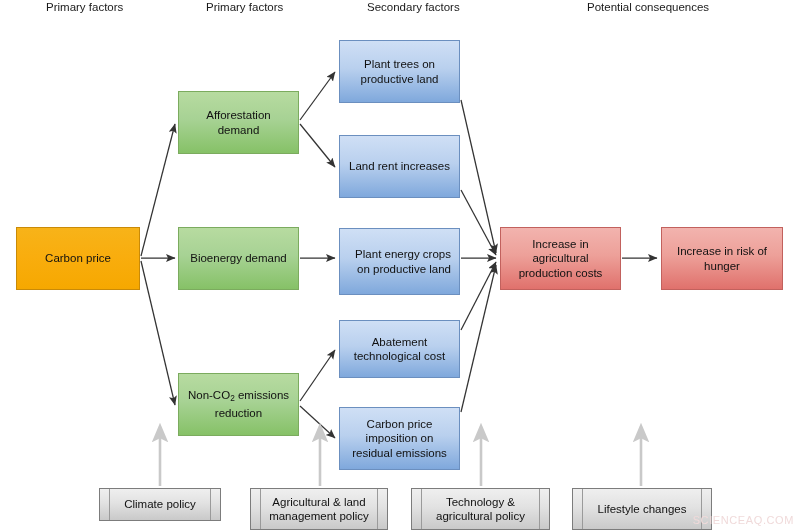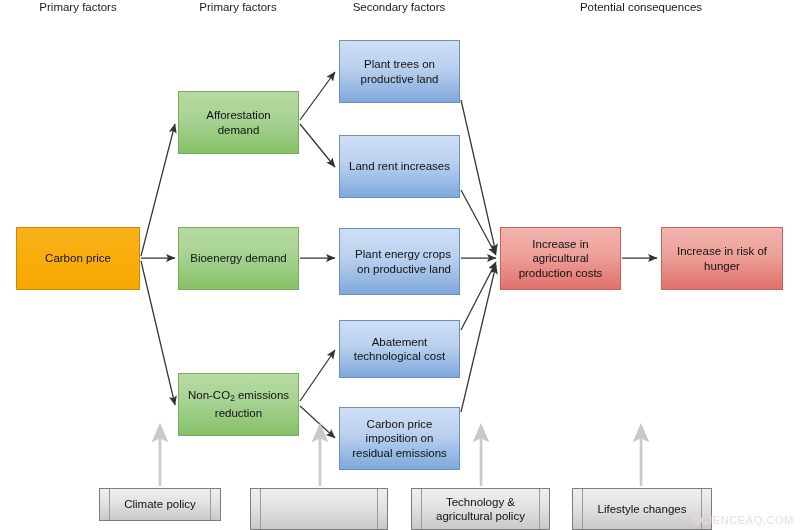--- a/index.html
+++ b/index.html
@@ -19,23 +19,24 @@
     height: 530px;
     background: #ffffff;
   }
 
   
   .col-header {
     position: absolute;
     top: 0px;
     font-size: 11.5px;
     color: #1a1a1a;
-    text-align: center;
+    text-align: left;
     white-space: nowrap;
     line-height: 14px;
+    padding-left: 46px;
   }
 
   
   #links {
     position: absolute;
     left: 0;
     top: 0;
     width: 800px;
     height: 530px;
     pointer-events: none;
@@ -202,20 +203,21 @@
 
   <div id="policy-layer">
       <div class="policy" style="left: 99px; top: 488px; width: 122px; height: 33px; text-decoration: underline;">
         <span class="bar l"></span>
         <span class="bar r"></span>
         <span class="plabel">Climate policy</span>
       </div>
       <div class="policy" style="left: 250px; top: 488px; width: 138px; height: 42px;">
         <span class="bar l"></span>
         <span class="bar r"></span>
+        <span class="plabel">Agricultural &amp; land management policy</span>
       </div>
       <div class="policy" style="left: 411px; top: 488px; width: 139px; height: 42px;">
         <span class="bar l"></span>
         <span class="bar r"></span>
         <span class="plabel">Technology &amp; agricultural policy</span>
       </div>
       <div class="policy" style="left: 572px; top: 488px; width: 140px; height: 42px;">
         <span class="bar l"></span>
         <span class="bar r"></span>
         <span class="plabel">Lifestyle changes</span>

